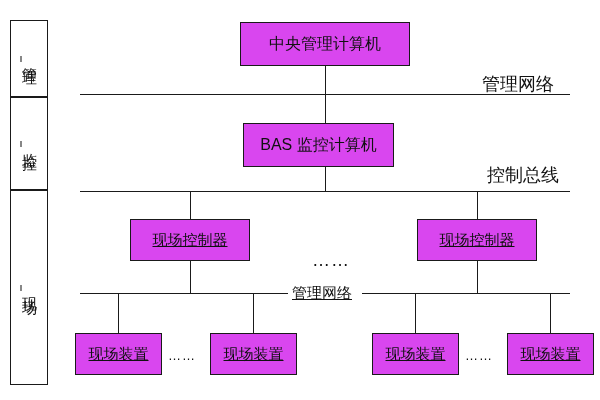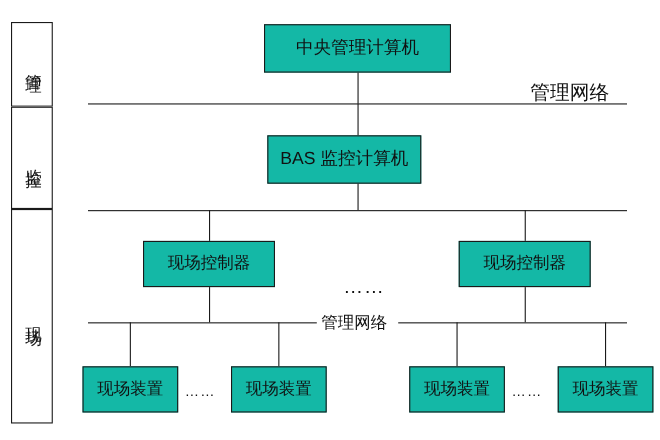--- a/index.html
+++ b/index.html
@@ -13,21 +13,21 @@
   #canvas {
     position: relative;
     width: 600px;
     height: 400px;
     background: #ffffff;
     overflow: hidden;
   }
   .box {
     position: absolute;
     border: 1px solid #1a1a1a;
-    background: #14b8a6;
+    background: #d946ef;
     box-sizing: border-box;
     display: flex;
     align-items: center;
     justify-content: center;
     text-align: center;
     color: #111111;
     line-height: 1.15;
   }
   .vbox {
     position: absolute;
@@ -53,21 +53,21 @@
     color: #111111;
     white-space: nowrap;
   }
   .dots {
     position: absolute;
     color: #111111;
     white-space: nowrap;
     letter-spacing: 1px;
   }
   .t16 { font-size: 16px; }
-  .t15 { font-size: 15px; }
+  .t15 { font-size: 15px; text-decoration: underline; }
   .t14 { font-size: 18px; }
   .t13 { font-size: 13px; }
 </style>
 </head>
 <body>
 
 <div id="canvas">
 
   <div class="vbox t15" style="left:10px; top:20px; width:38px; height:77px;">管理</div>
   <div class="vbox t15" style="left:10px; top:97px; width:38px; height:93px;">监控</div>
@@ -75,25 +75,26 @@
 
   <div class="box t16" style="left:240px; top:22px; width:170px; height:44px;">中央管理计算机</div>
 
   <div class="line vline" style="left:325px; top:66px; height:28px;"></div>
 
   <div class="line hline" style="left:80px; top:94px; width:490px;"></div>
   <div class="label t14" style="left:482px; top:72px;">管理网络</div>
 
   <div class="line vline" style="left:325px; top:94px; height:29px;"></div>
 
-  <div class="box t16" style="left:243px; top:123px; width:140px; height:44px;">BAS 监控计算机</div>
+  <div class="box t16" style="left:243px; top:123px; width:151px; height:44px;">BAS 监控计算机</div>
 
   <div class="line vline" style="left:325px; top:167px; height:24px;"></div>
 
   <div class="line hline" style="left:80px; top:191px; width:490px;"></div>
+  <div class="label t14" style="left:487px; top:163px;">控制总线</div>
 
   <div class="line vline" style="left:190px; top:191px; height:28px;"></div>
   <div class="line vline" style="left:477px; top:191px; height:28px;"></div>
 
   <div class="box t15" style="left:130px; top:219px; width:120px; height:42px;">现场控制器</div>
   <div class="box t15" style="left:417px; top:219px; width:120px; height:42px;">现场控制器</div>
 
   <div class="dots t14" style="left:312px; top:250px;">……</div>
 
   <div class="line vline" style="left:190px; top:261px; height:32px;"></div>

